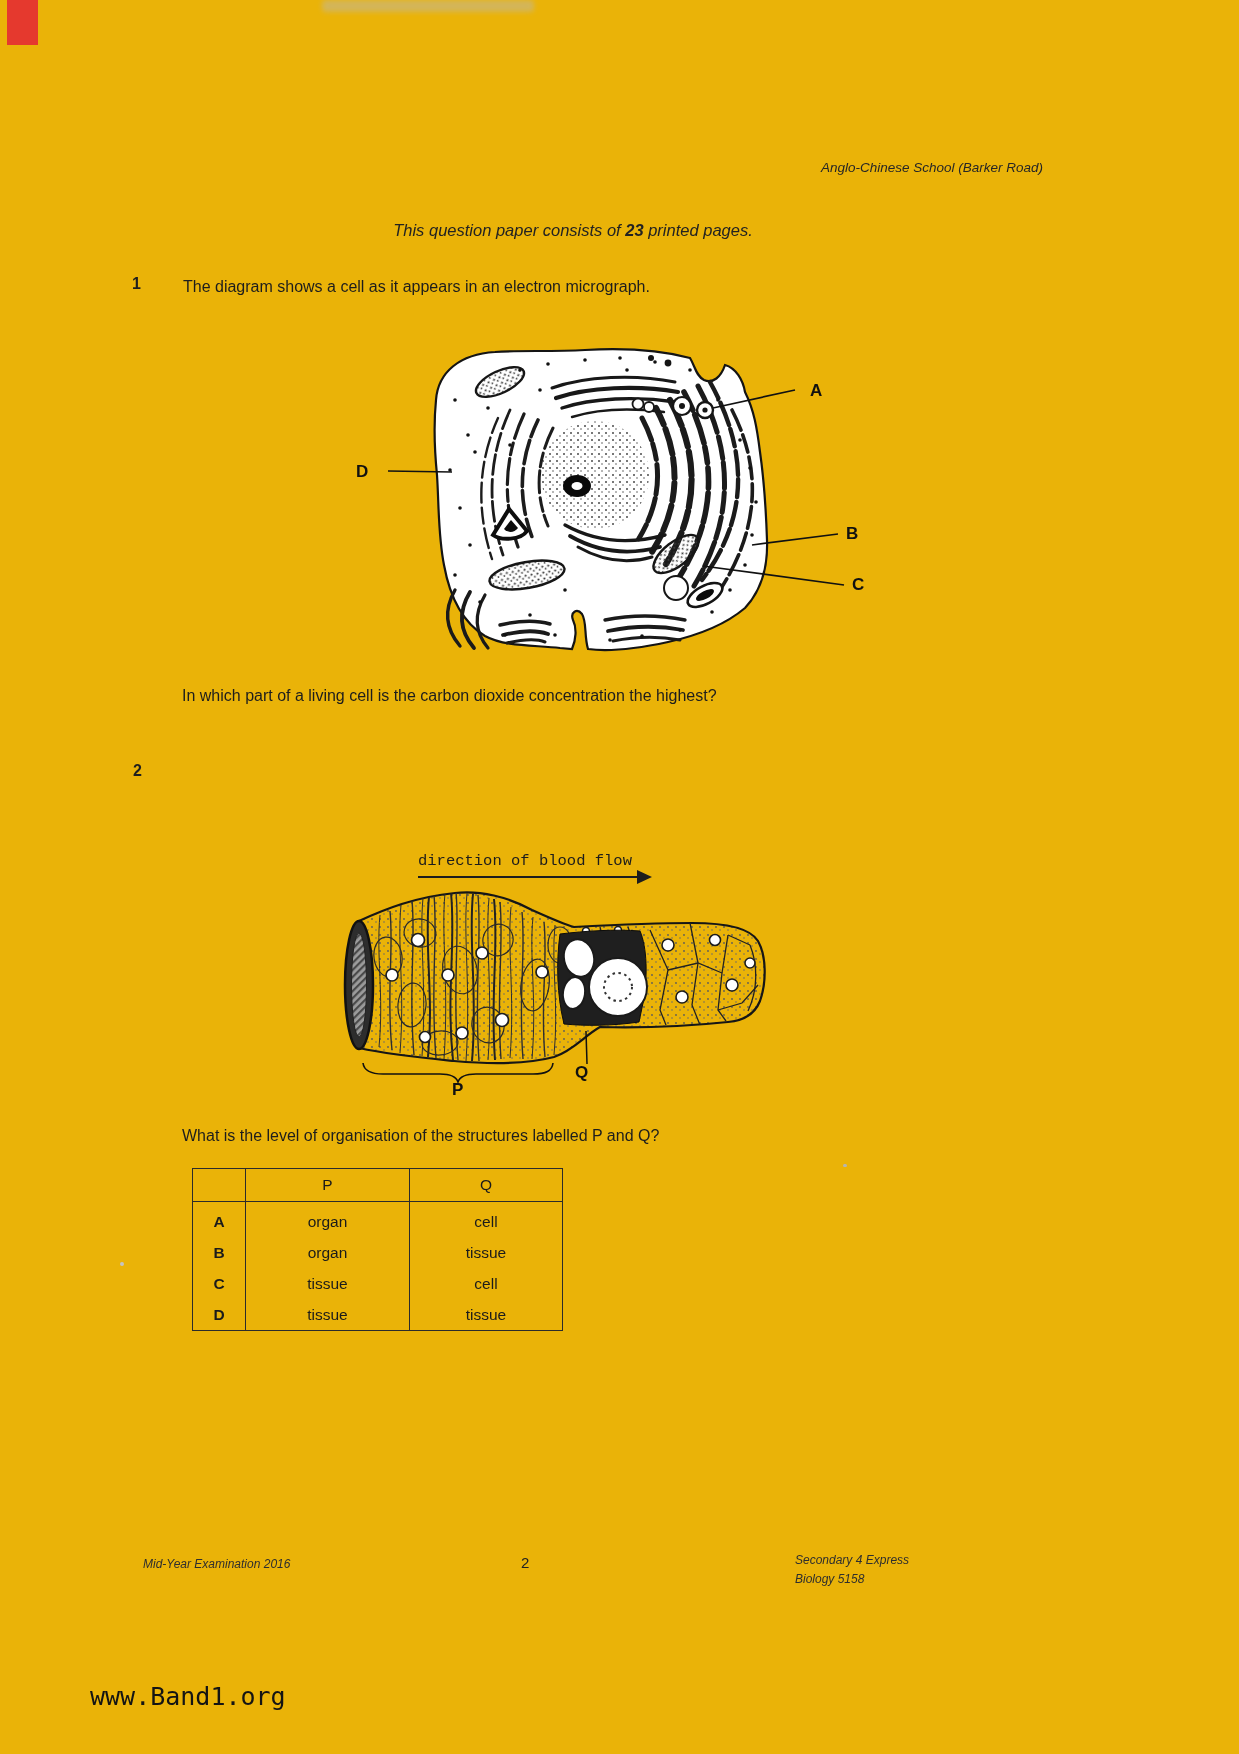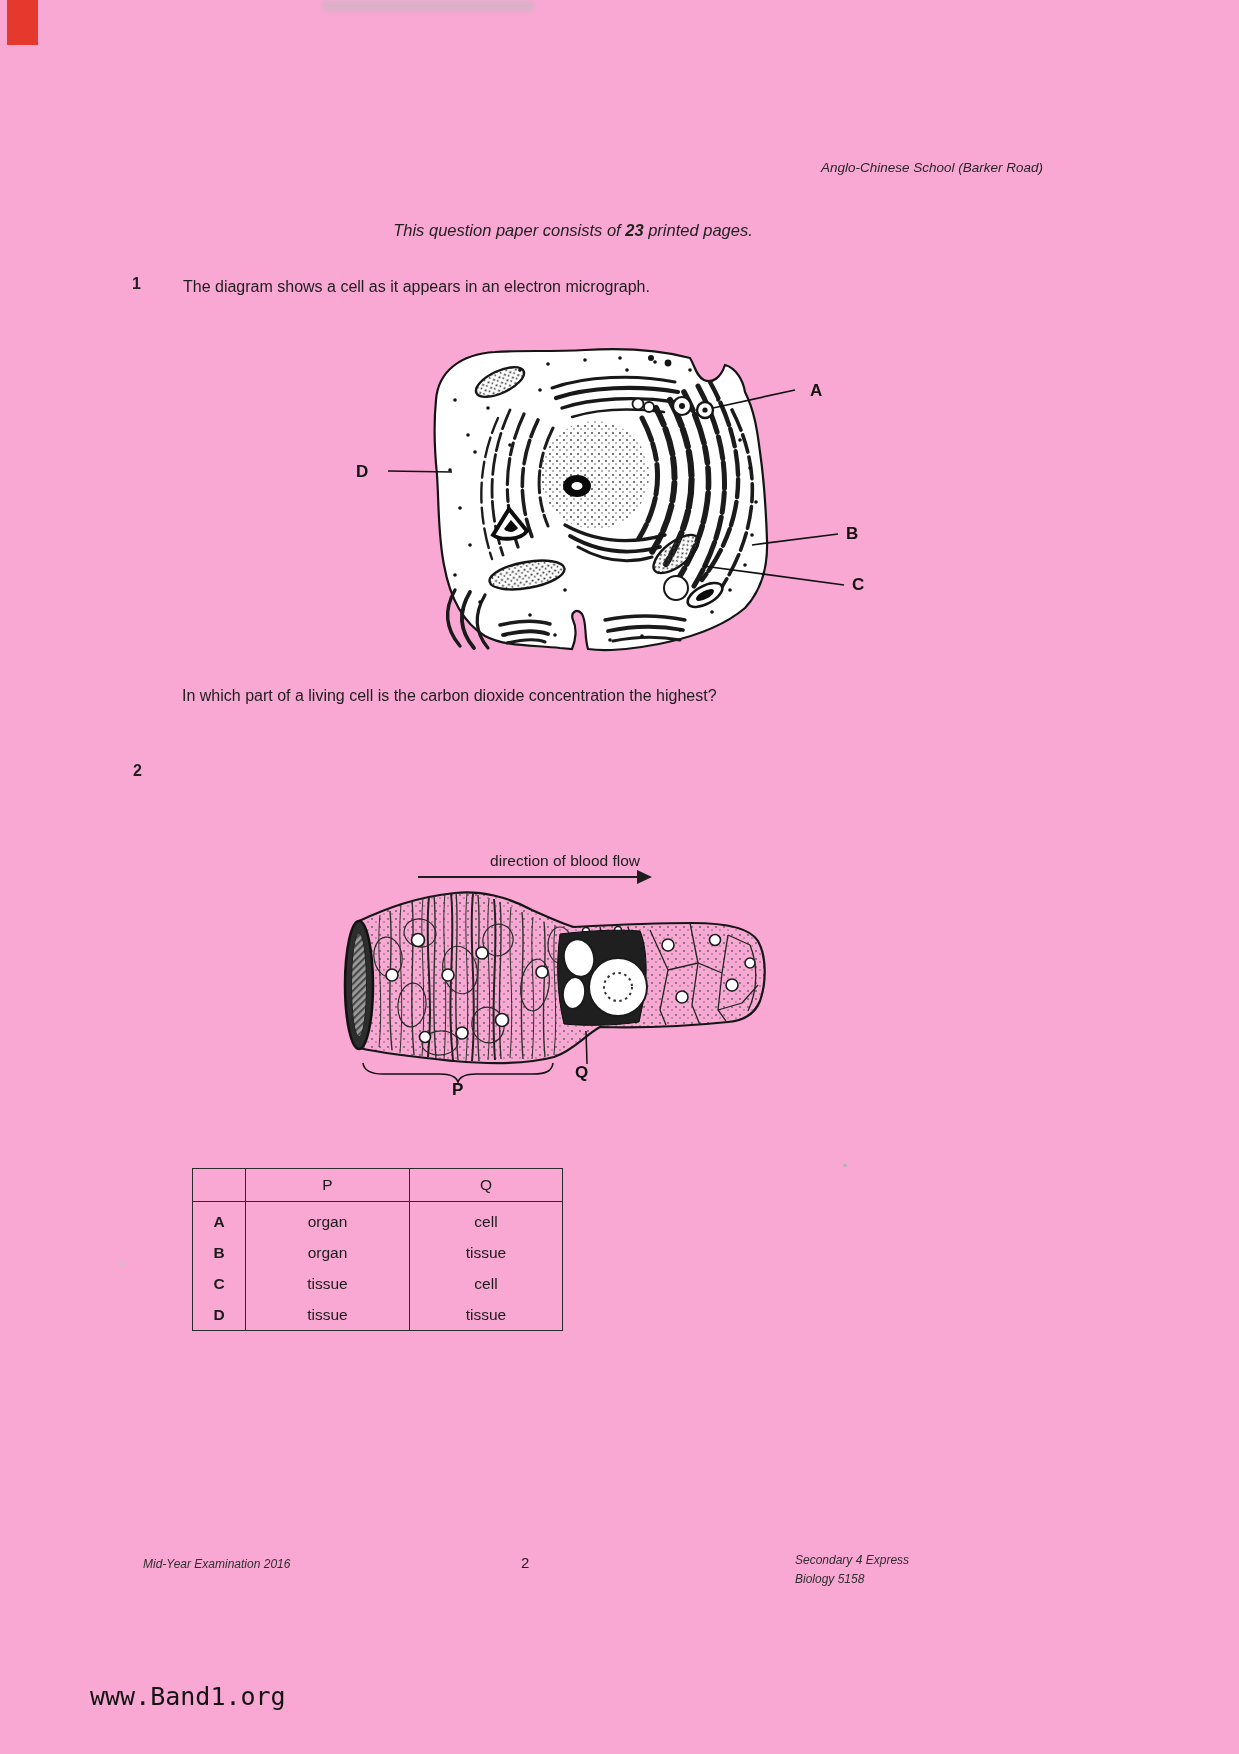--- a/index.html
+++ b/index.html
@@ -1,27 +1,27 @@
 <!DOCTYPE html>
 <html><head>
 <meta charset="utf-8">
 <style>
   html,body{margin:0;padding:0;background:#777;}
-  .page{position:relative;width:1239px;height:1754px;margin:0 auto;background:#f9a8d4;
+  .page{position:relative;width:1239px;height:1754px;margin:0 auto;background:#eab308;
         font-family:"Liberation Sans","DejaVu Sans",sans-serif;color:#1f1f1f;overflow:hidden;}
   .abs{position:absolute;}
   .ital{font-style:italic;}
   .scan-red{left:7px;top:0;width:31px;height:45px;background:#e5392e;}
   .smudge{left:322px;top:0;width:212px;height:12px;background:#b9b9b9;opacity:.45;filter:blur(2.5px);border-radius:4px;}
   .school{left:700px;top:160px;width:343px;text-align:right;font-size:13.5px;color:#262626;}
   .notice{left:333px;top:221px;width:480px;text-align:center;font-size:16.5px;color:#222;}
   .qnum{font-size:16px;font-weight:700;}
   .qtext{font-size:16px;line-height:23px;color:#1d1d1d;}
   .dlabel{font-size:17px;font-weight:700;color:#111;}
-  .flowlbl{left:418px;top:852px;width:222px;text-align:right;font-size:15.5px;color:#1c1c1c;}
+  .flowlbl{left:418px;top:852px;width:222px;text-align:left;font-size:15.5px;color:#1c1c1c;font-family:Liberation Mono, monospace;}
   .arrowline{left:418px;top:876px;width:221px;height:0;border-top:2px solid #1d1d1d;}
   .arrowhead{left:637px;top:870px;width:0;height:0;border-left:15px solid #1d1d1d;
              border-top:7px solid transparent;border-bottom:7px solid transparent;}
   table.ans{position:absolute;left:192px;top:1168px;border-collapse:collapse;table-layout:fixed;
             font-size:15.5px;color:#1b1b1b;border:1.6px solid #2b2b2b;}
   table.ans th{border:1.6px solid #2b2b2b;font-weight:400;height:30px;}
   table.ans td{border-left:1.6px solid #2b2b2b;border-right:1.6px solid #2b2b2b;
                height:29px;text-align:center;vertical-align:middle;}
   table.ans tr.first td{padding-top:5px;}
   td.letter{font-weight:700;}
@@ -311,20 +311,21 @@
     <ellipse cx="29" cy="100" rx="7.5" ry="52" fill="url(#hatch)" stroke="#222" stroke-width="1"></ellipse>
 
     <path fill="none" stroke="#111" stroke-width="1.6" d="M 33,178 C 34,186 41,189 53,189 L 110,189 C 120,189 126,191 128,197
          C 130,191 136,189 146,189 L 203,189 C 216,189 222,186 223,178"></path>
     <line x1="256" y1="146" x2="257" y2="179" stroke="#111" stroke-width="1.5"></line>
   </svg>
 
   <div class="abs dlabel" style="left:452px;top:1080px;">P</div>
   <div class="abs dlabel" style="left:575px;top:1063px;">Q</div>
 
+  <div class="abs qtext" style="left:182px;top:1124px;width:800px;">What is the level of organisation of the structures labelled P and Q?</div>
 
   <table class="ans">
     <thead>
       <tr>
         <th class="c0"></th>
         <th class="c1">P</th>
         <th class="c2">Q</th>
       </tr>
     </thead>
     <tbody>

